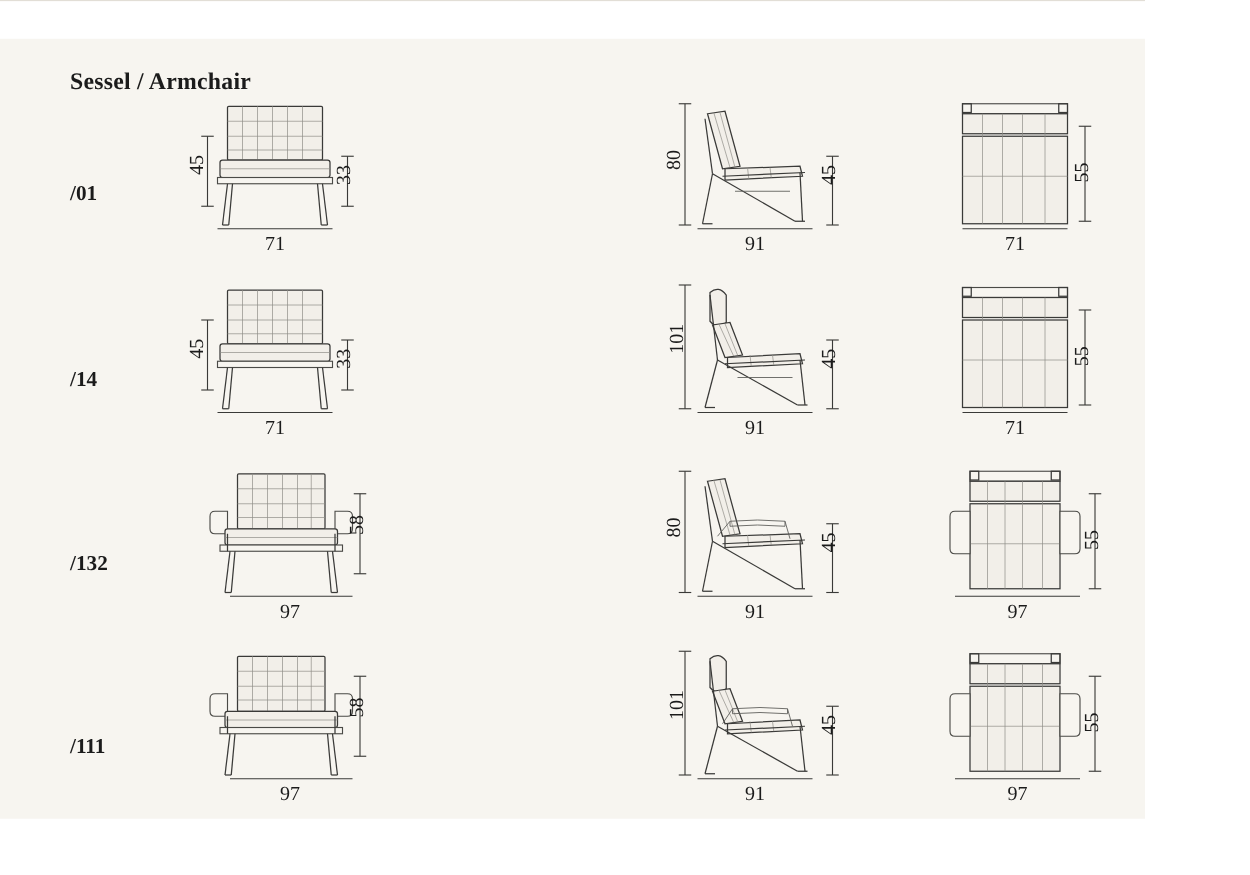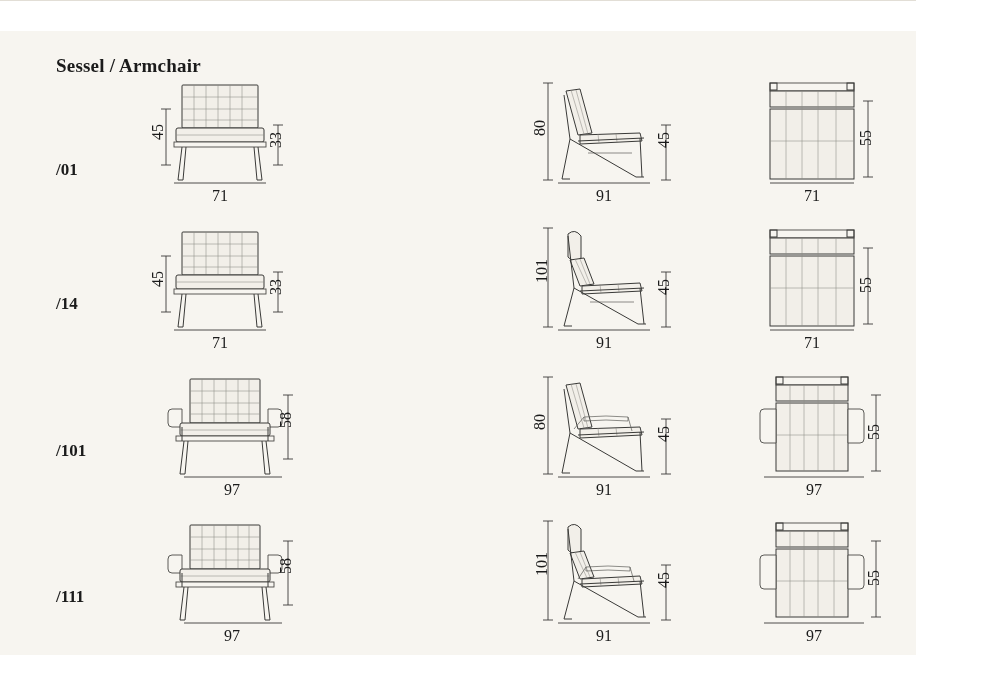--- a/index.html
+++ b/index.html
@@ -87,21 +87,21 @@
 <body>
 
 <div id="sheet">
 
   <div id="topband"></div>
   <div id="bottomband"></div>
 
   <div id="title">Sessel / Armchair</div>
 
   <div class="row" style="top:78px;">
-    <div class="row-label" style="top:81px;">/01</div>
+    <div class="row-label" style="top:66px;">/01</div>
 
     <div class="view" style="left:160px;">
       <svg width="190" height="130" viewBox="0 0 190 130">
 
         <rect class="fill-seat" x="22" y="6" width="76" height="43" rx="1"></rect>
         <line class="ln-hair" x1="34" y1="6" x2="34" y2="49"></line>
         <line class="ln-hair" x1="46" y1="6" x2="46" y2="49"></line>
         <line class="ln-hair" x1="58" y1="6" x2="58" y2="49"></line>
         <line class="ln-hair" x1="70" y1="6" x2="70" y2="49"></line>
         <line class="ln-hair" x1="82" y1="6" x2="82" y2="49"></line>
@@ -280,21 +280,21 @@
         <line class="dimline" x1="113" y1="22" x2="123" y2="22"></line>
         <line class="dimline" x1="113" y1="98" x2="123" y2="98"></line>
         <line class="dimline" x1="20" y1="104" x2="104" y2="104"></line>
       </svg>
       <div class="dim vert" style="left:96px; top:50px; width:40px; text-align:center;">55</div>
       <div class="dim" style="left:42px; top:108px; width:40px; text-align:center;">71</div>
     </div>
   </div>
 
   <div class="row" style="top:372px;">
-    <div class="row-label" style="top:68px;">/101</div>
+    <div class="row-label" style="top:68px;">/132</div>
 
     <div class="view" style="left:160px;">
       <svg width="190" height="130" viewBox="0 0 190 130">
         <rect class="fill-seat" x="30" y="6" width="70" height="44" rx="1"></rect>
         <line class="ln-hair" x1="42" y1="6" x2="42" y2="50"></line>
         <line class="ln-hair" x1="54" y1="6" x2="54" y2="50"></line>
         <line class="ln-hair" x1="66" y1="6" x2="66" y2="50"></line>
         <line class="ln-hair" x1="78" y1="6" x2="78" y2="50"></line>
         <line class="ln-hair" x1="89" y1="6" x2="89" y2="50"></line>
         <line class="ln-hair" x1="30" y1="18" x2="100" y2="18"></line>

